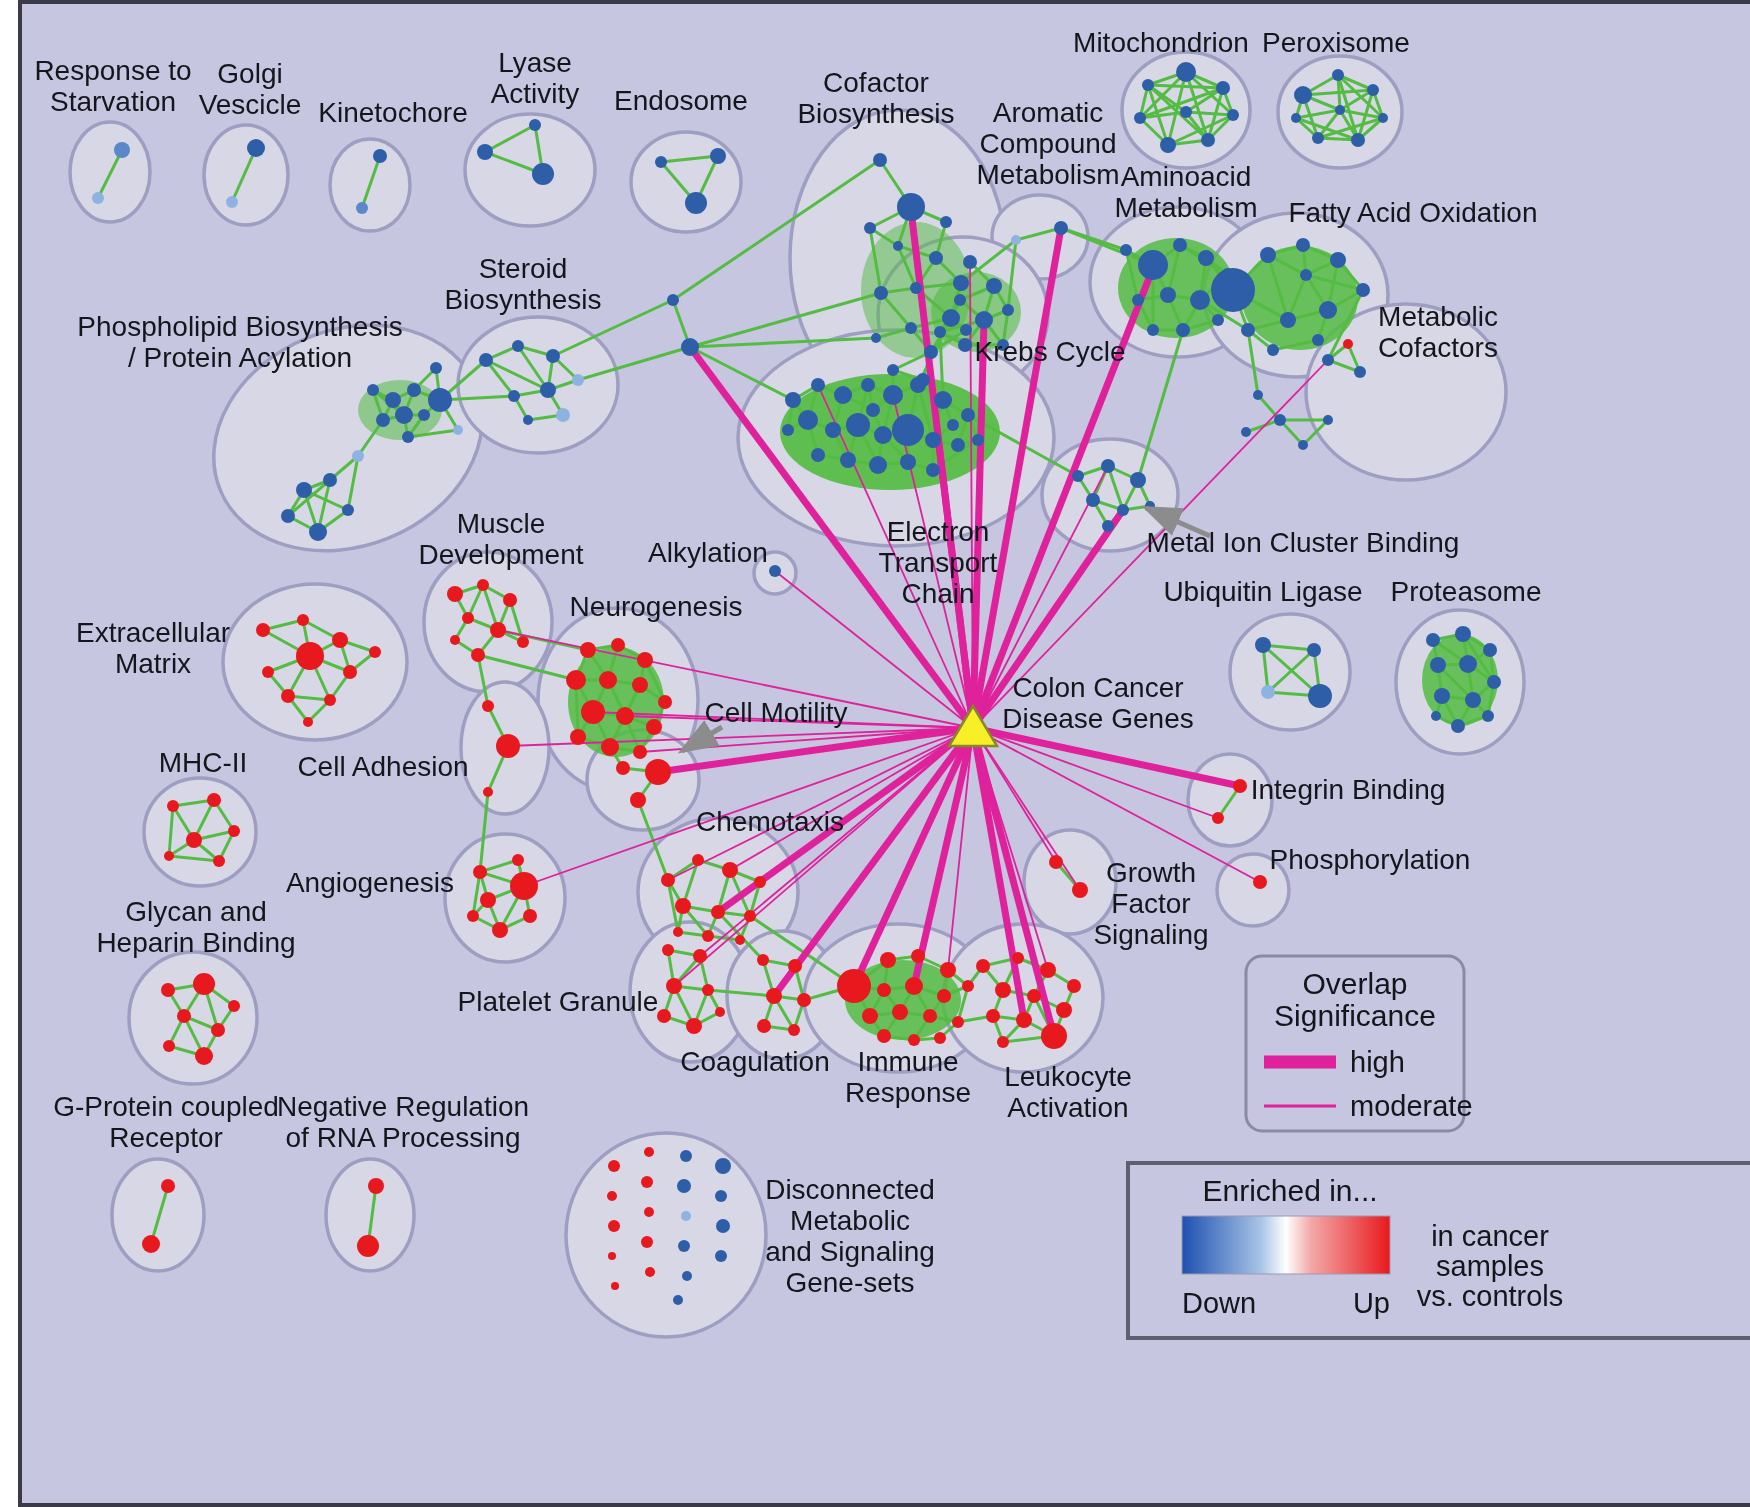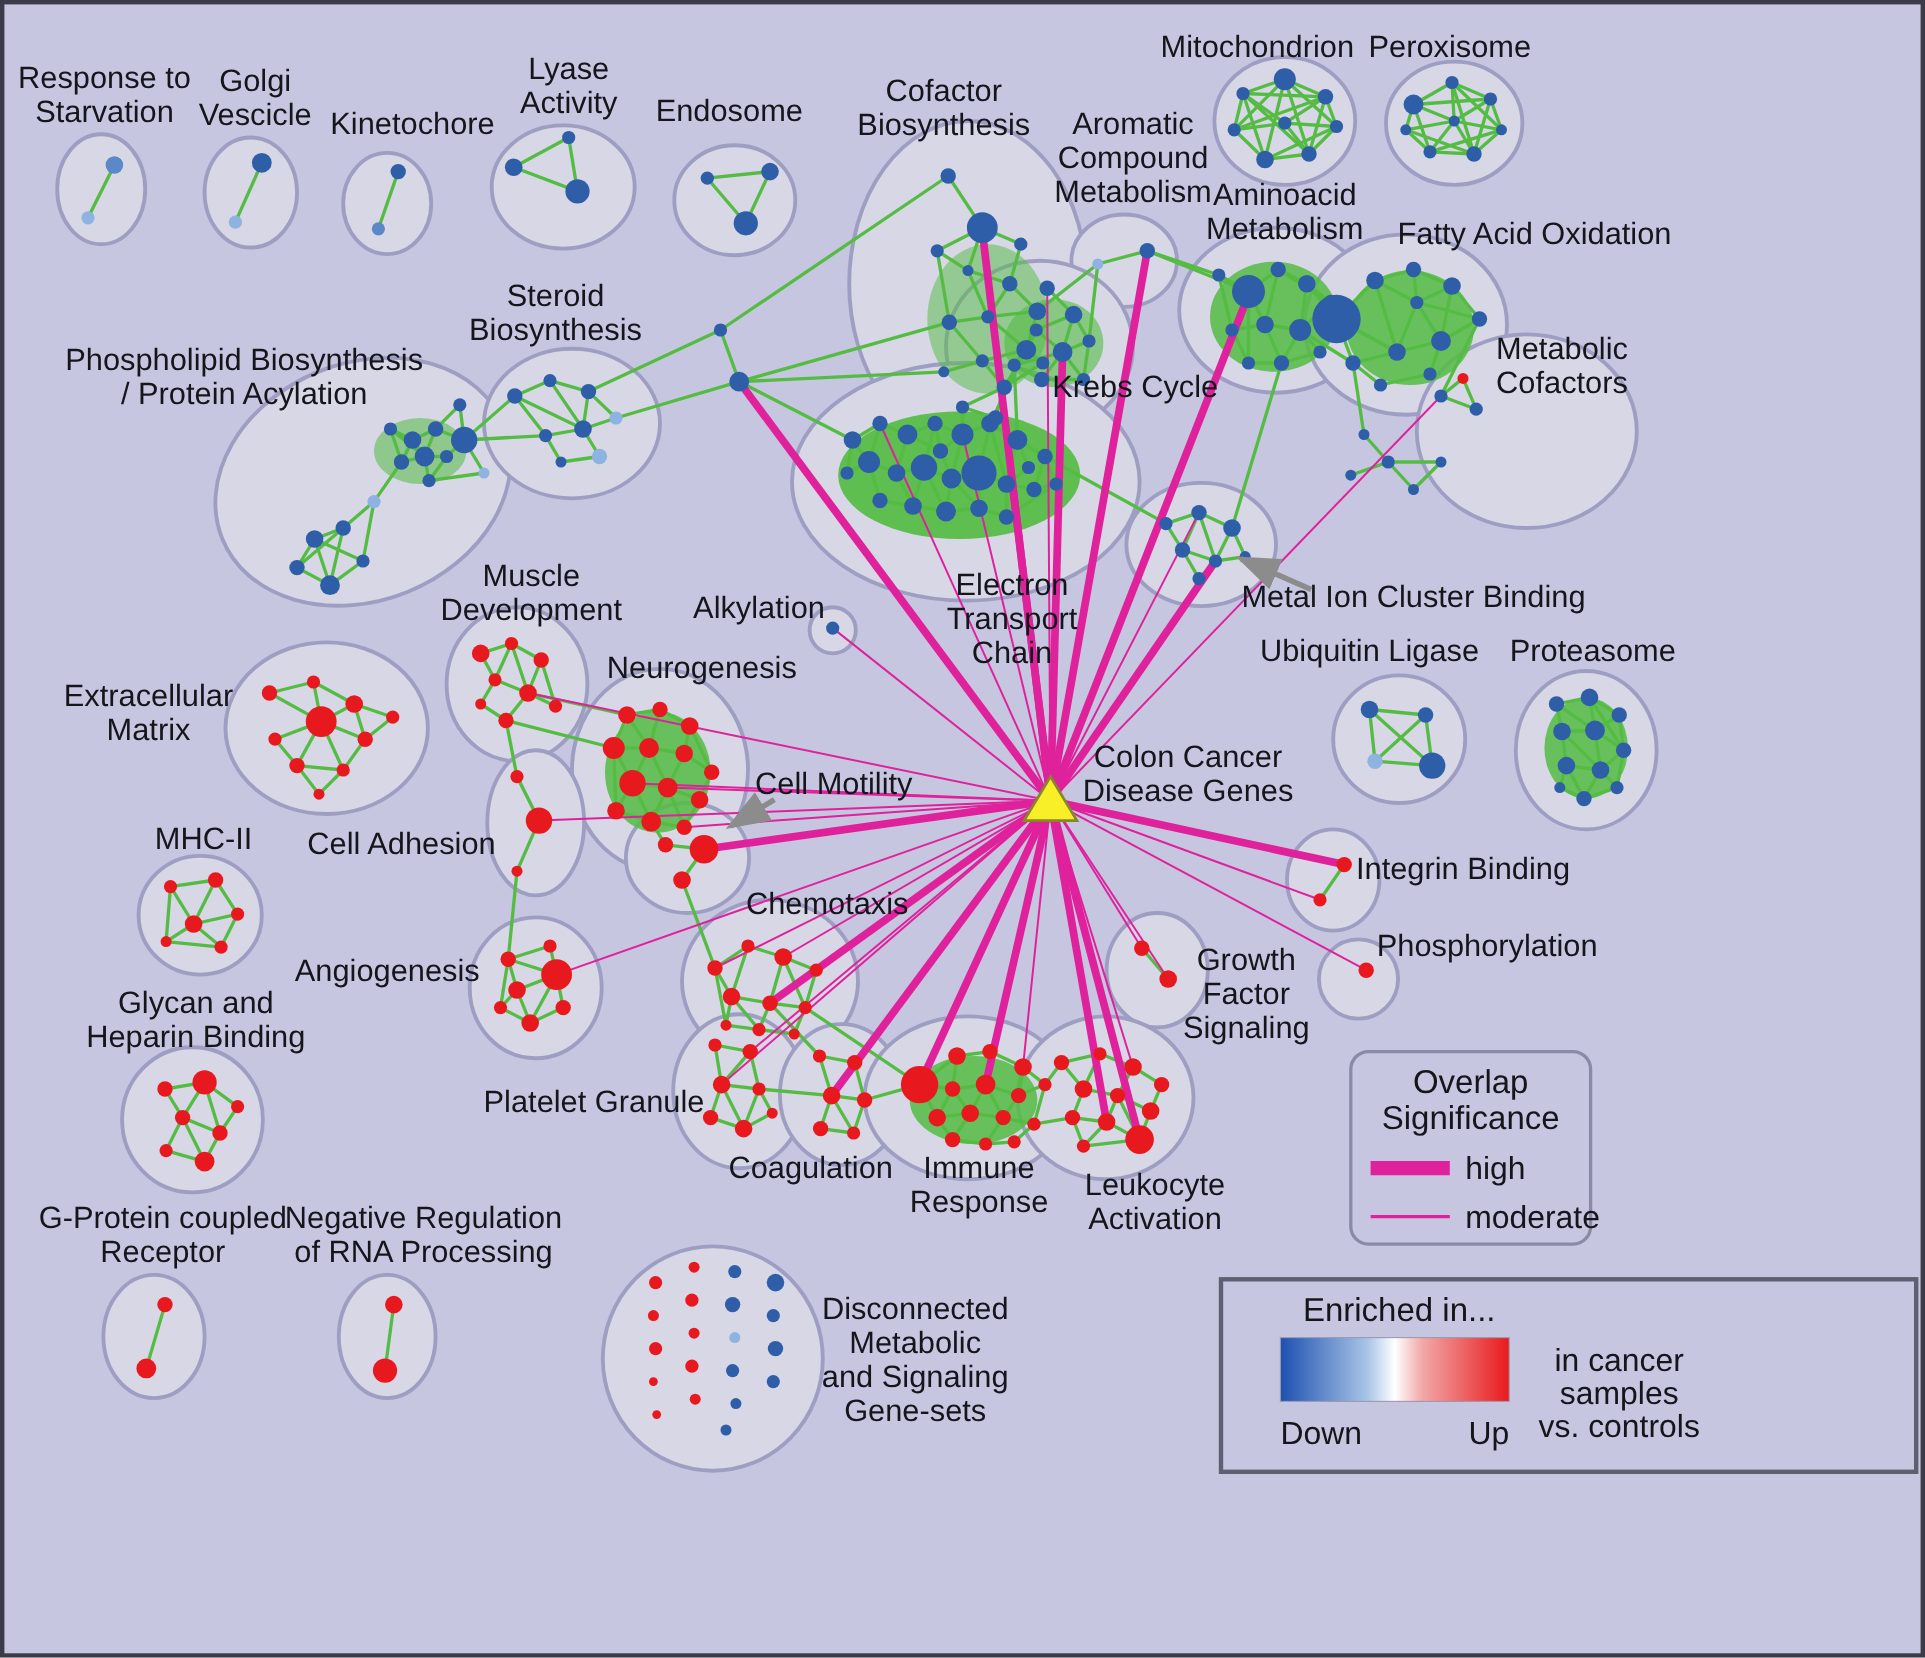--- a/index.html
+++ b/index.html
@@ -1,16 +1,16 @@
 <!DOCTYPE html>
 <html><head>
 <meta charset="utf-8">
 <style>
   html,body{margin:0;padding:0;background:#ffffff;}
-  #wrap{width:1438px;height:1507px;}
+  #wrap{width:1438px;height:1507px;padding-left:18px;}
   svg{display:block;}
   .lbl{font-family:"Liberation Sans",sans-serif;font-size:28px;fill:#15151c;}
   .lgd-title{font-family:"Liberation Sans",sans-serif;font-size:30px;fill:#15151c;}
   .lgd-text{font-family:"Liberation Sans",sans-serif;font-size:29px;fill:#15151c;}
 </style>
 </head>
 <body>
 
 <div id="wrap">
   <svg id="map" xmlns="http://www.w3.org/2000/svg" width="1750" height="1507" viewBox="0 0 1750 1507">

